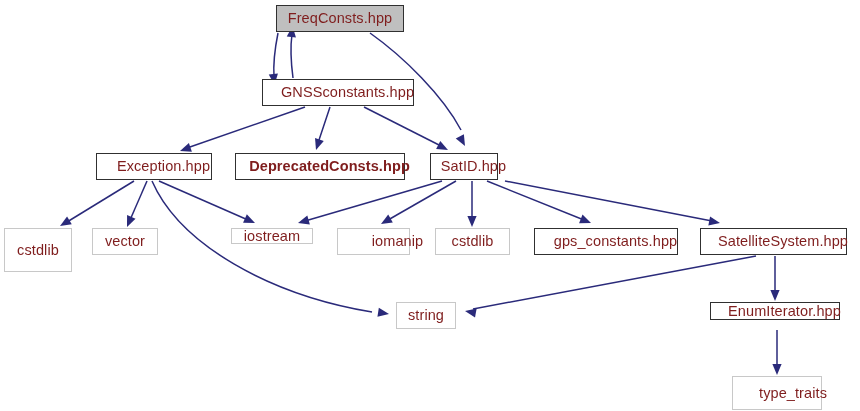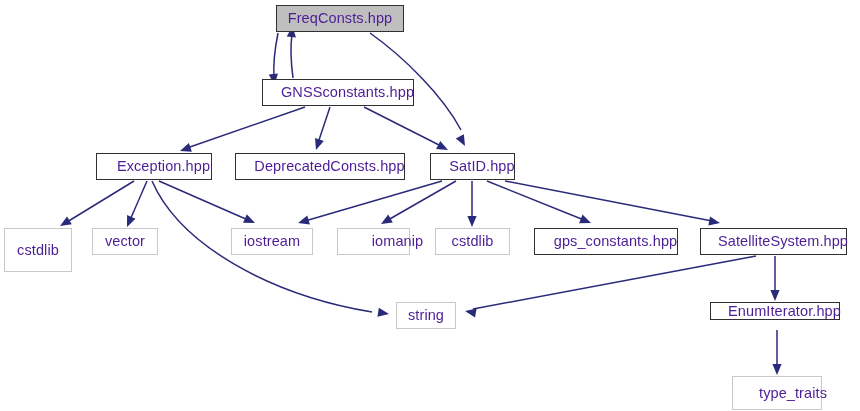--- a/index.html
+++ b/index.html
@@ -28,21 +28,21 @@
   .node-box {
     position: absolute;
     box-sizing: border-box;
     display: flex;
     align-items: center;
     justify-content: center;
     background: #ffffff;
     border: 1px solid #c8c8c8;
     font-size: 14.5px;
     line-height: 1;
-    color: #4c1d95;
+    color: #7f1d1d;
     white-space: nowrap;
     letter-spacing: 0.1px;
     cursor: default;
   }
   .node-box.project {
     border: 1.6px solid #303030;
     padding-left: 19px;
   }
   .node-box.focus {
     border: 1.6px solid #303030;
@@ -100,33 +100,33 @@
   <div id="nodes-layer">
       <div class="node-box focus" title="FreqConsts.hpp" style="left: 276px; top: 5px; width: 128px; height: 27px;">
         <span class="node-label">FreqConsts.hpp</span>
       </div>
       <div class="node-box project" title="GNSSconstants.hpp" style="left: 262px; top: 79px; width: 152px; height: 27px;">
         <span class="node-label">GNSSconstants.hpp</span>
       </div>
       <div class="node-box project" title="Exception.hpp" style="left: 96px; top: 153px; width: 116px; height: 27px;">
         <span class="node-label">Exception.hpp</span>
       </div>
-      <div class="node-box project" title="DeprecatedConsts.hpp" style="left: 235px; top: 153px; width: 170px; height: 27px;">
+      <div class="node-box project" title="DeprecatedConsts.hpp" style="left: 235px; top: 153px; width: 170px; height: 27px; font-weight: bold;">
         <span class="node-label">DeprecatedConsts.hpp</span>
       </div>
-      <div class="node-box project" title="SatID.hpp" style="left: 430px; top: 153px; width: 85px; height: 27px;">
+      <div class="node-box project" title="SatID.hpp" style="left: 430px; top: 153px; width: 68px; height: 27px;">
         <span class="node-label">SatID.hpp</span>
       </div>
       <div class="node-box system" title="cstdlib" style="left: 4px; top: 228px; width: 68px; height: 44px;">
         <span class="node-label">cstdlib</span>
       </div>
       <div class="node-box system" title="vector" style="left: 92px; top: 228px; width: 66px; height: 27px; text-align: right;">
         <span class="node-label">vector</span>
       </div>
-      <div class="node-box system" title="iostream" style="left: 231px; top: 228px; width: 82px; height: 27px;">
+      <div class="node-box system" title="iostream" style="left: 231px; top: 228px; width: 82px; height: 16px;">
         <span class="node-label">iostream</span>
       </div>
       <div class="node-box system" title="iomanip" style="left: 337px; top: 228px; width: 73px; height: 27px; padding-left: 48px;">
         <span class="node-label">iomanip</span>
       </div>
       <div class="node-box system" title="sstream" style="left: 435px; top: 228px; width: 75px; height: 27px;">
         <span class="node-label">cstdlib</span>
       </div>
       <div class="node-box project" title="gps_constants.hpp" style="left: 534px; top: 228px; width: 144px; height: 27px;">
         <span class="node-label">gps_constants.hpp</span>

